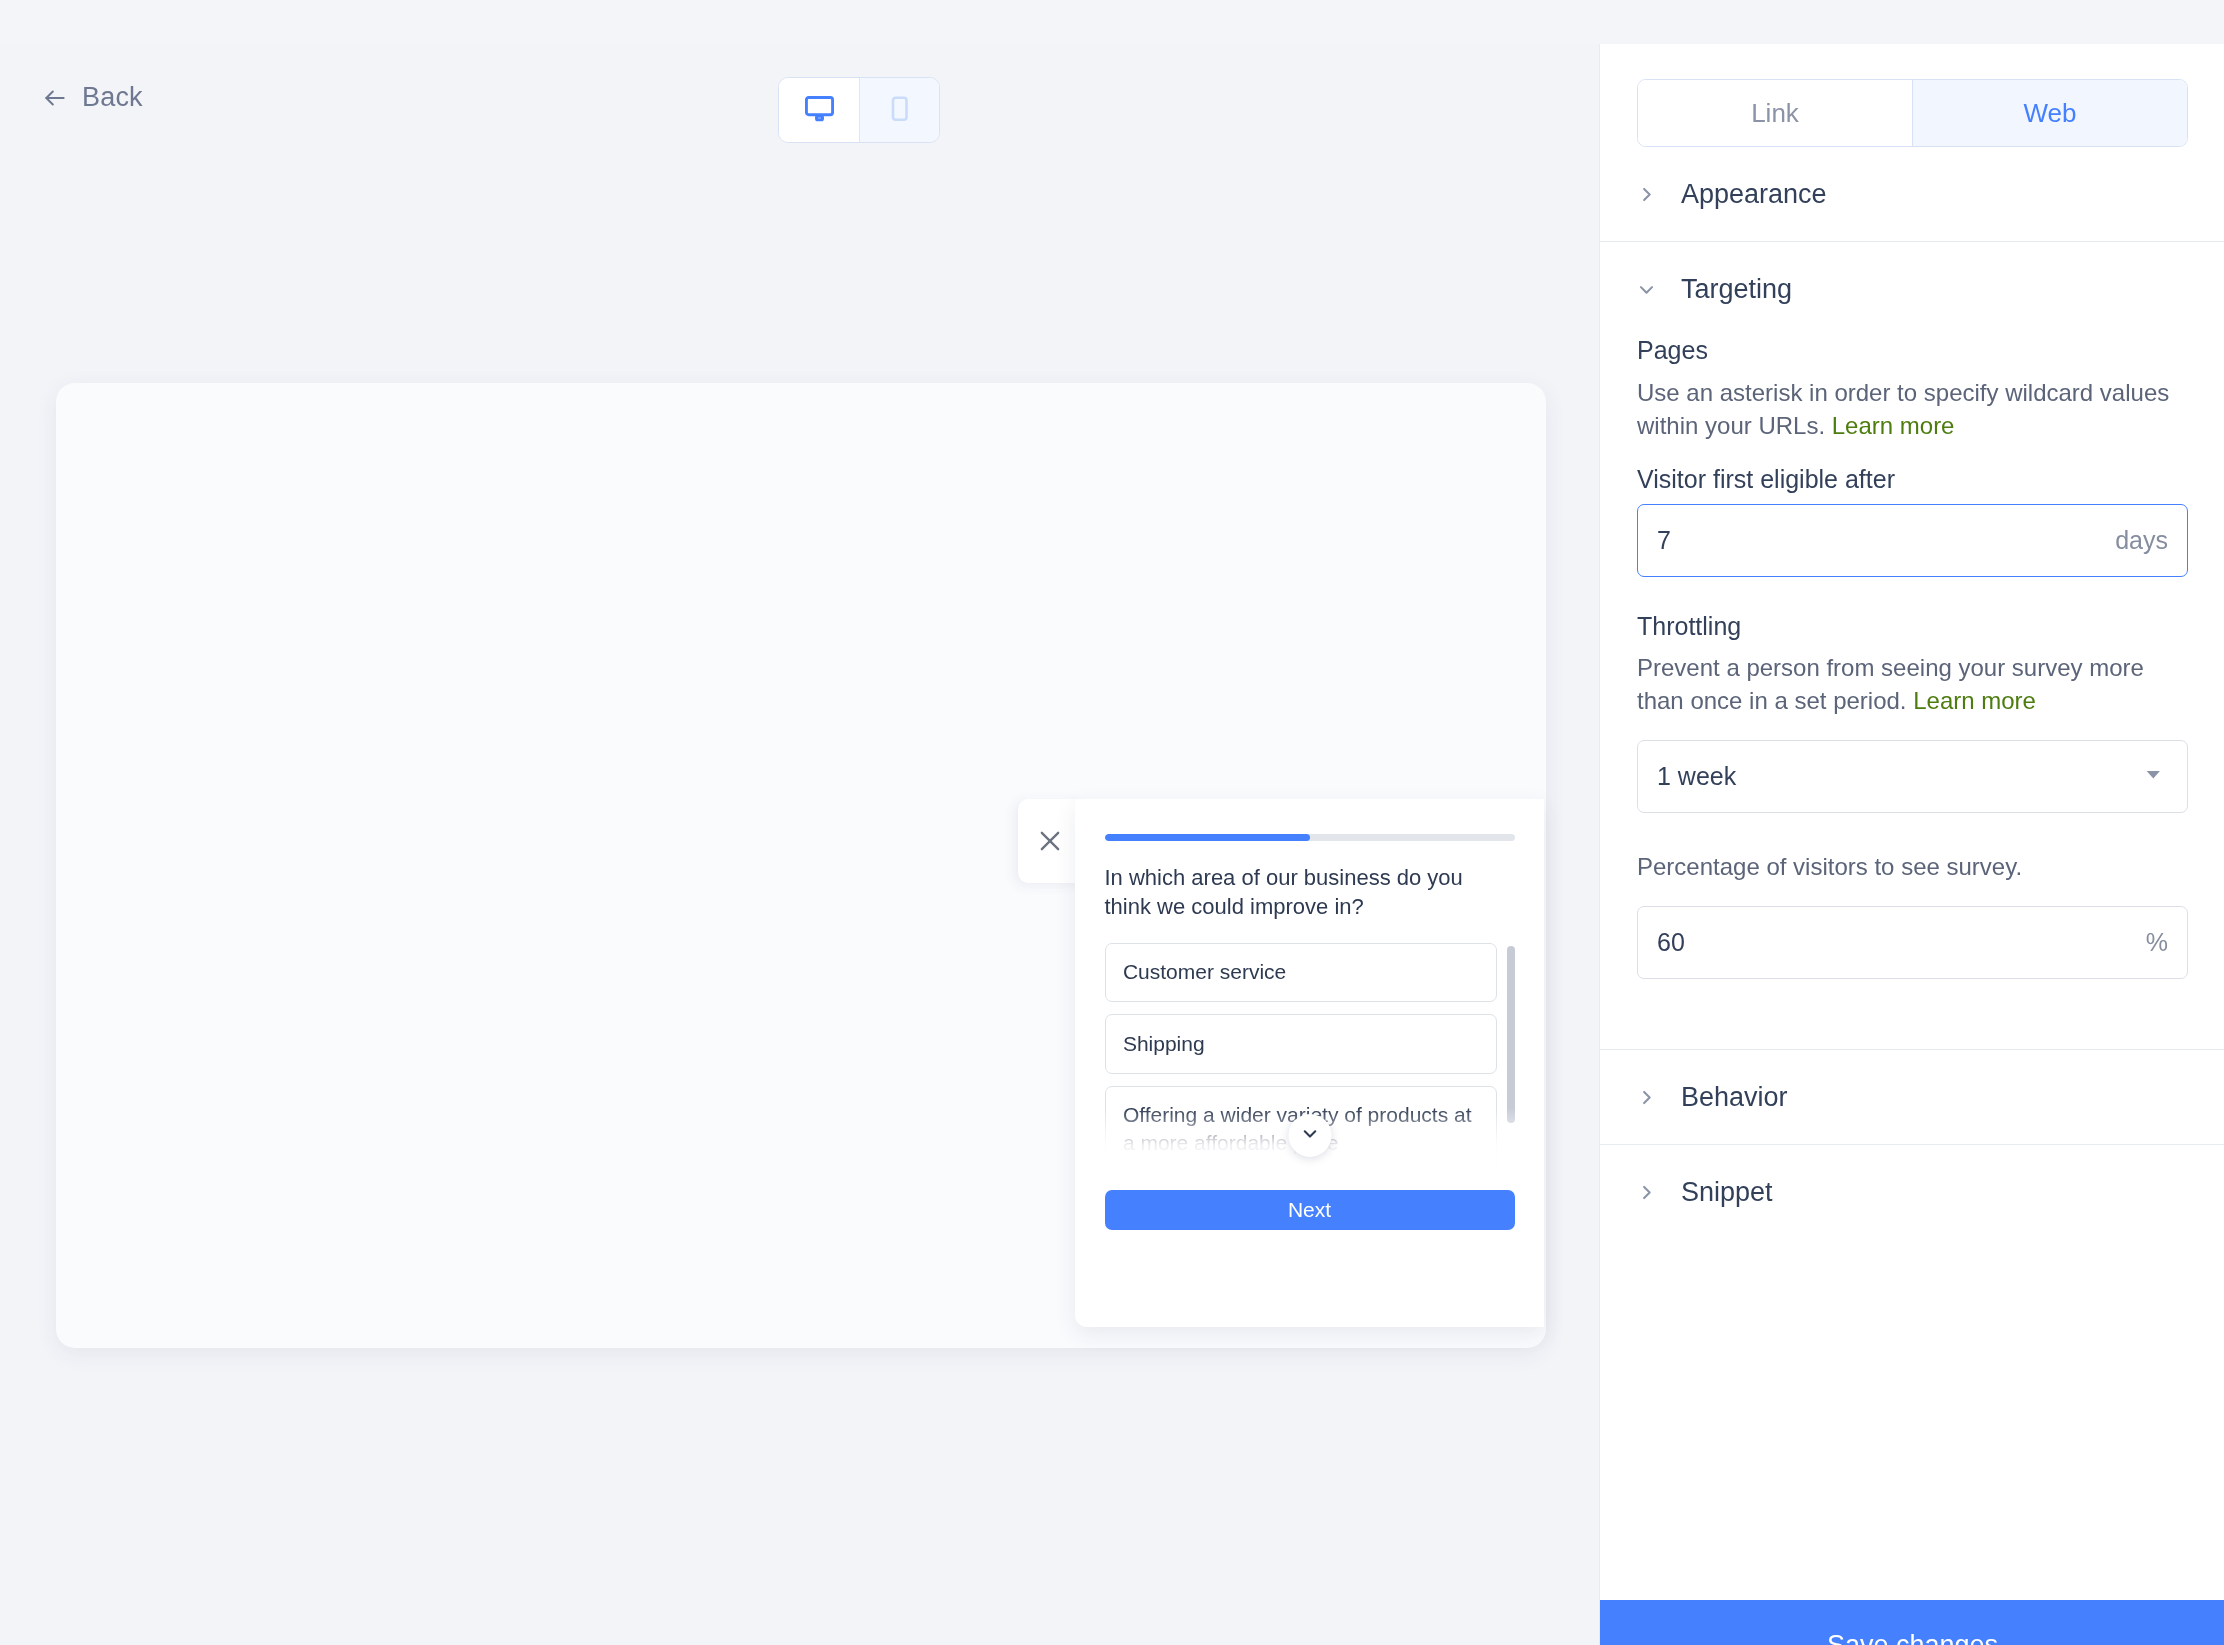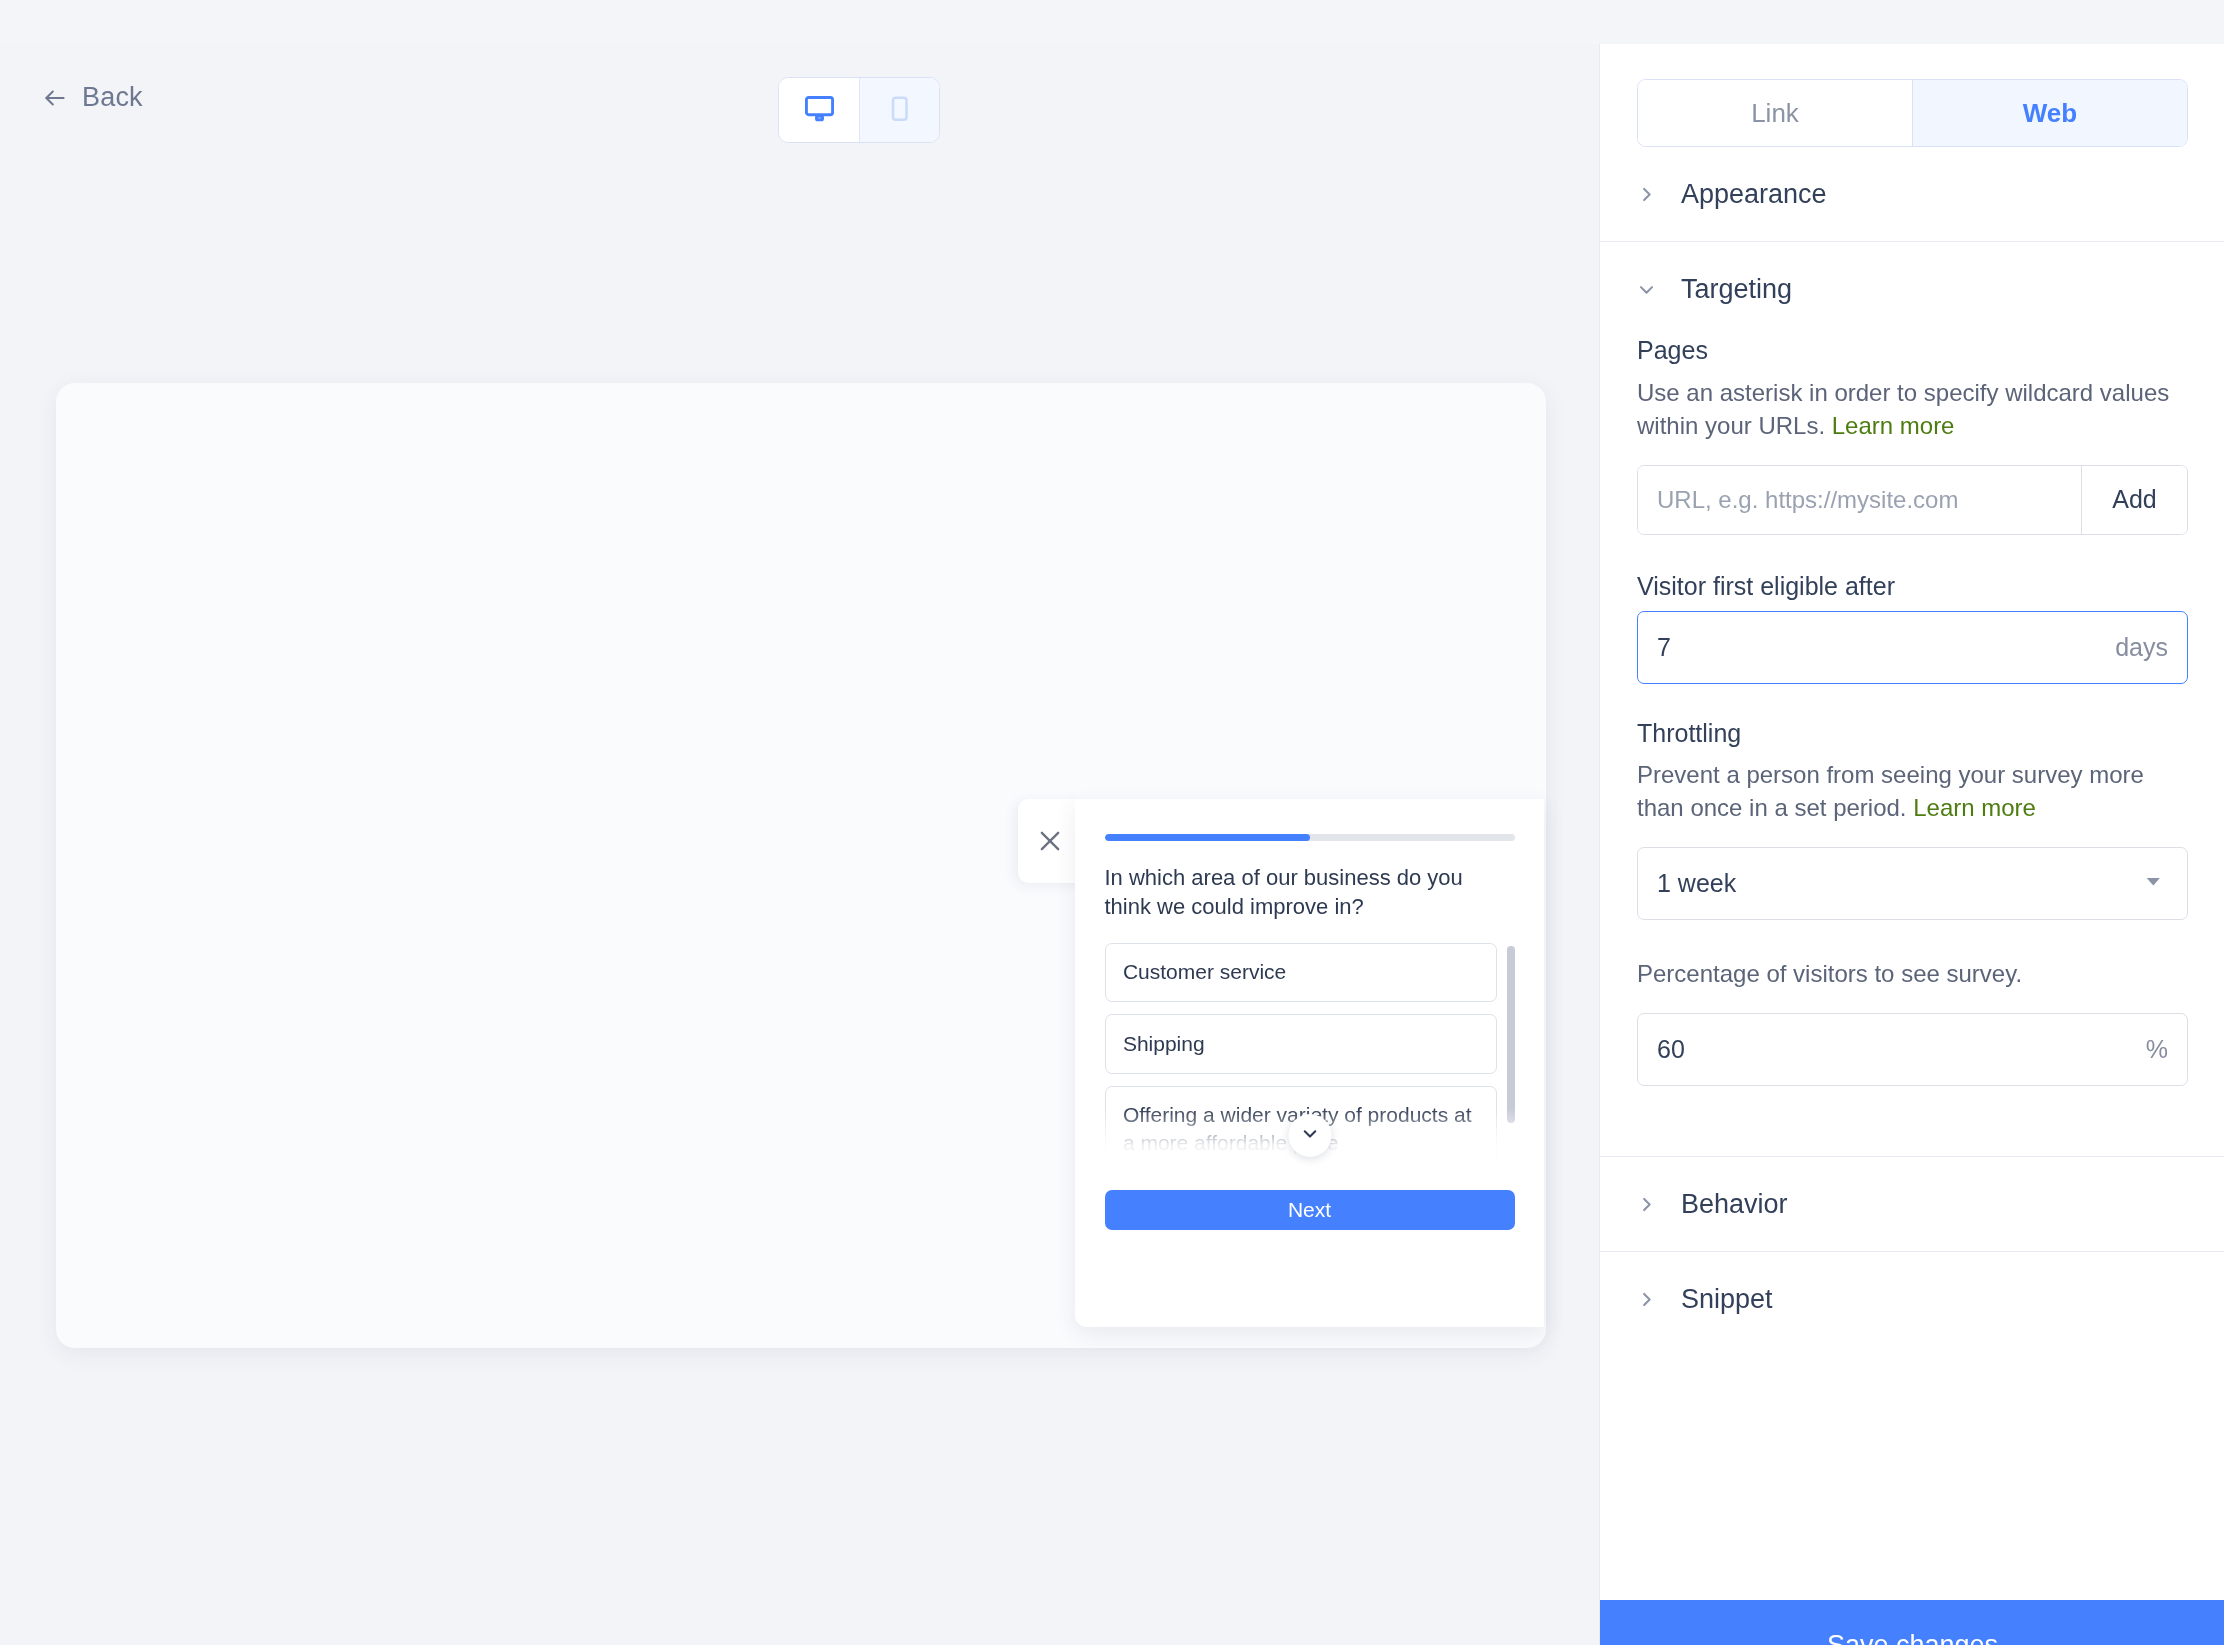--- a/index.html
+++ b/index.html
@@ -226,21 +226,21 @@
     align-items: center;
     justify-content: center;
     font-size: 26px;
     background: #fff;
     color: #8b93a7;
     border: none;
     cursor: pointer;
     font-family: "Liberation Sans", sans-serif;
   }
   .tab.active { background: #f2f7ff; color: #4580ff; }
-  .tab + .tab { border-left: 1.3px solid #d9e2f5; font-weight: bold; }
+  .tab + .tab { border-left: 1.3px solid #d9e2f5; }
 
   .section-head {
     display: flex;
     align-items: center;
     gap: 25px;
     padding: 0 37px;
     height: 94px;
     cursor: pointer;
   }
   .section-head .label {
@@ -455,24 +455,20 @@
     </div>
 
     <div class="section-body">
 
       <div class="field-label">Pages</div>
       <div class="field-desc">
         <span>Use an asterisk in order to specify wildcard values within your URLs.</span>
         <a class="link">Learn more</a>
       </div>
 
-      <div class="url-row">
-        <input class="url-input" type="text" placeholder="URL, e.g. https://mysite.com" style="">
-        <button class="add-btn">Add</button>
-      </div>
 
       <div class="field-label">Visitor first eligible after</div>
       <div class="input-unit focused">
         <input type="text" value="7" style="">
         <span class="unit">days</span>
       </div>
 
       <div class="field-label">Throttling</div>
       <div class="field-desc">
         <span>Prevent a person from seeing your survey more than once in a set period.</span>

